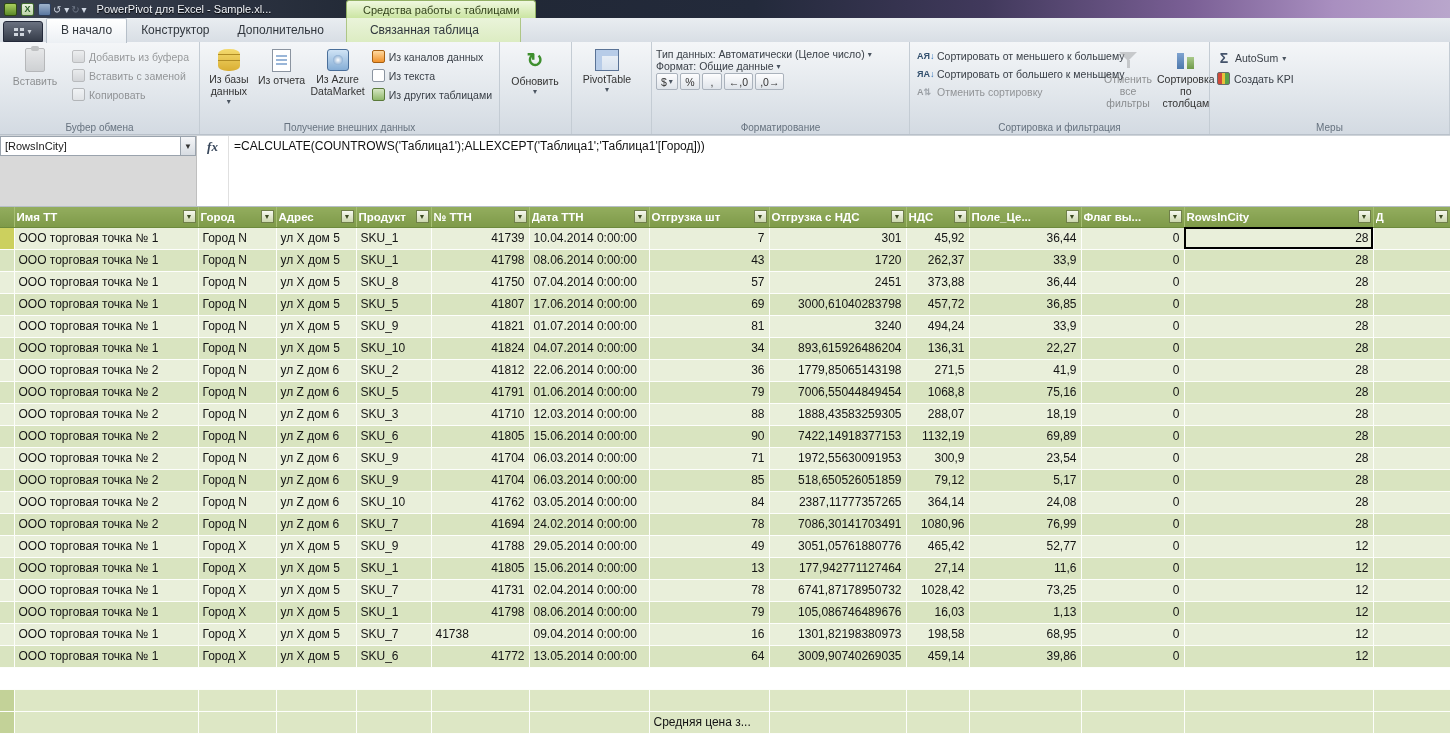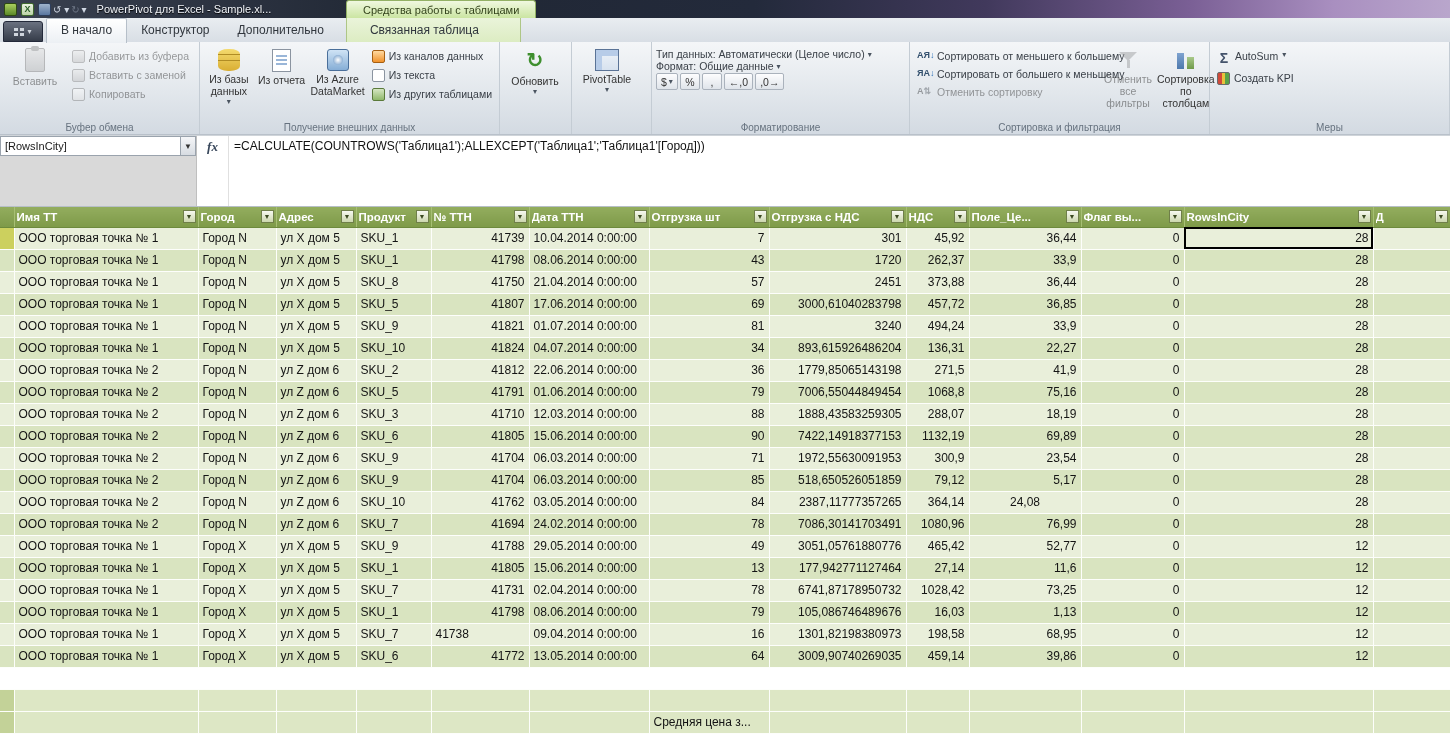--- a/index.html
+++ b/index.html
@@ -64,21 +64,21 @@
     border-bottom:1px solid #b9c1ca;
   }
   .rgroup { position:relative; padding:2px 4px 15px 4px; border-right:1px solid #c4ccd4; display:flex; gap:3px; }
   .glabel { position:absolute; bottom:1px; left:0; right:0; text-align:center; font-size:10px; color:#66727f; white-space:nowrap; }
   .bigbtn { width:62px; display:flex; flex-direction:column; align-items:center; text-align:center;
     font-size:10.5px; color:#333; padding:2px 1px; border-radius:2px; line-height:1.15; }
   .bicon { width:26px; height:24px; margin:2px 0 3px 0; position:relative; }
   .dd { font-size:8px; color:#4a5460; }
   .disabled { opacity:.5; filter:grayscale(.9); }
   .smallstack { display:flex; flex-direction:column; gap:4px; padding-top:5px; }
-  .smallbtn { display:flex; gap:4px; font-size:10.5px; color:#3a4048; padding:1px 3px; border-radius:2px; white-space:nowrap; }
+  .smallbtn { display:flex; align-items:center; gap:4px; font-size:10.5px; color:#3a4048; padding:1px 3px; border-radius:2px; white-space:nowrap; }
   .sicon { width:13px; height:13px; flex:0 0 auto; border-radius:2px; }
 
   
   .ico-paste { width:20px; height:24px; margin:2px auto 3px; background:linear-gradient(#d9dde2,#aeb6bf); border:1px solid #7b828c; border-radius:2px; position:relative; }
   .ico-paste::before { content:""; position:absolute; top:-3px; left:5px; width:8px; height:5px; background:#8a929c; border-radius:2px; }
   .i-pastesm { background:linear-gradient(#e7eaee,#bcc3cb); border:1px solid #868d97; }
   .i-copy { background:linear-gradient(#fdfefe,#dde2e8); border:1px solid #7e8894; }
   .ico-db { width:22px; height:22px; margin:3px auto 2px; background:linear-gradient(#f4da6e,#d9ae33); border:1px solid #9a7а1f; border-radius:10px/5px; position:relative; }
   .ico-db::before { content:""; position:absolute; left:0; right:0; top:5px; height:1px; background:#b08c24; }
   .ico-db::after  { content:""; position:absolute; left:0; right:0; top:11px; height:1px; background:#b08c24; }
@@ -477,21 +477,21 @@
           <td style="text-align: right;">28</td>
           <td></td>
         </tr>
         <tr class="odd">
           <td class="rowhdr"></td>
           <td>ООО торговая точка № 1</td>
           <td>Город N</td>
           <td>ул X дом 5</td>
           <td>SKU_8</td>
           <td style="text-align: right;">41750</td>
-          <td>21.04.2014 0:00:00</td>
+          <td>07.04.2014 0:00:00</td>
           <td style="text-align: right;">57</td>
           <td style="text-align: right;">2451</td>
           <td style="text-align: right;">373,88</td>
           <td class="dimcol" style="text-align: right;">36,44</td>
           <td style="text-align: right;">0</td>
           <td style="text-align: right;">28</td>
           <td></td>
         </tr>
         <tr class="even">
           <td class="rowhdr"></td>
@@ -641,21 +641,21 @@
           <td class="rowhdr"></td>
           <td>ООО торговая точка № 2</td>
           <td>Город N</td>
           <td>ул Z дом 6</td>
           <td>SKU_10</td>
           <td style="text-align: right;">41762</td>
           <td>03.05.2014 0:00:00</td>
           <td style="text-align: right;">84</td>
           <td style="text-align: right;">2387,11777357265</td>
           <td style="text-align: right;">364,14</td>
-          <td class="dimcol" style="text-align: center;">24,08</td>
+          <td class="dimcol" style="text-align: right;">24,08</td>
           <td style="text-align: right;">0</td>
           <td style="text-align: right;">28</td>
           <td></td>
         </tr>
         <tr class="even">
           <td class="rowhdr"></td>
           <td>ООО торговая точка № 2</td>
           <td>Город N</td>
           <td>ул Z дом 6</td>
           <td>SKU_7</td>

